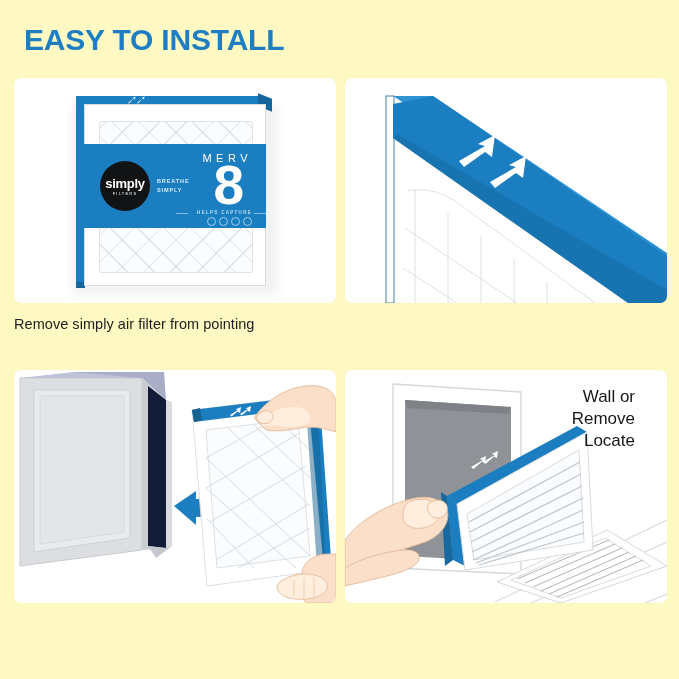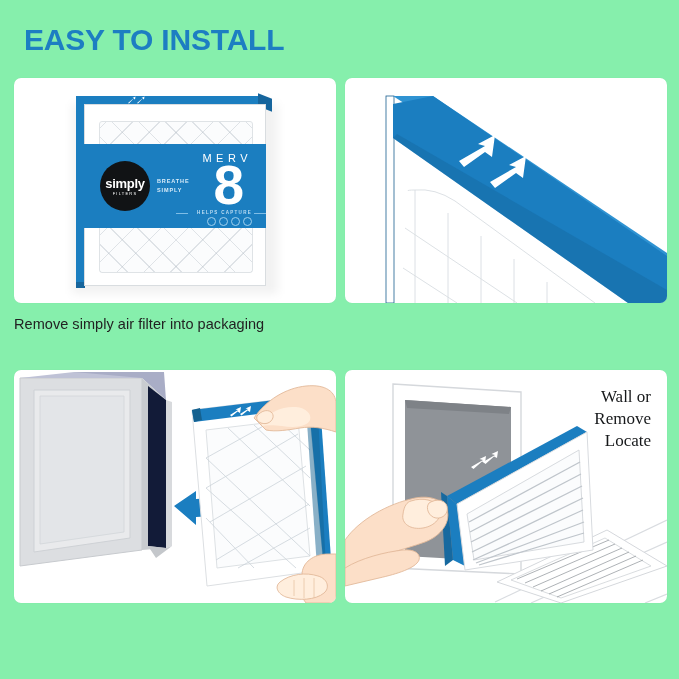--- a/index.html
+++ b/index.html
@@ -2,21 +2,21 @@
 <html><head>
 <meta charset="utf-8">
 <style>
   * { box-sizing: border-box; margin:0; padding:0; }
   html, body {
     width: 679px; height: 679px;
     background: #f7f7f7;
     font-family: "Liberation Sans", sans-serif;
     overflow: hidden;
   }
-  .page { position: relative; width:679px; height:679px; background:#86efac; }
+  .page { position: relative; width:679px; height:679px; background:#fef9c3; }
 
   .title {
     position:absolute; left:24px; top:25px;
     font-size:30px; font-weight:bold; letter-spacing:-0.2px;
     color:#1d7ec2; line-height:1;
   }
 
   
   .cell { position:absolute; }
   .cell-tl { left:14px;  top:78px;  width:322px; height:290px; }
@@ -117,22 +117,22 @@
     border:0.8px solid #9fd0ee; display:block;
   }
 
   
   .p2 { position:absolute; inset:0; overflow:hidden; }
   .p2 svg { position:absolute; left:0; top:0; }
 
   
   .p3 svg, .p4 svg { position:absolute; left:0; top:0; }
   .grill-label {
-    position:absolute; right:16px; top:16px;
-    text-align:right; font-size:17px; line-height:1.3; color:#16181a;font-family:Liberation Serif, serif;
+    position:absolute; right:32px; top:16px;
+    text-align:right; font-size:17px; line-height:1.3; color:#16181a;
   }
 </style>
 </head>
 <body>
 
 <div class="page">
 
   <h1 class="title">EASY TO INSTALL</h1>
 
   <div class="cell cell-tl">
@@ -173,21 +173,21 @@
             <div class="cap-icons">
               <i></i>
               <i></i>
               <i></i>
               <i></i>
             </div>
           </div>
         </div>
       </div>
     </div>
-    <p class="caption">Remove simply air filter into packaging</p>
+    <p class="caption">Remove simply air filter from pointing</p>
   </div>
 
   <div class="cell cell-tr">
     <div class="card card-tr">
       <div class="p2">
         <svg width="322" height="225" viewBox="0 0 322 225">
 
           <rect x="41" y="18" width="8" height="207" fill="#ffffff" stroke="#1b5f8f" stroke-width="0.8"></rect>
 
           <g opacity="0.55" stroke="#b9c2ca" stroke-width="0.9" fill="none">

